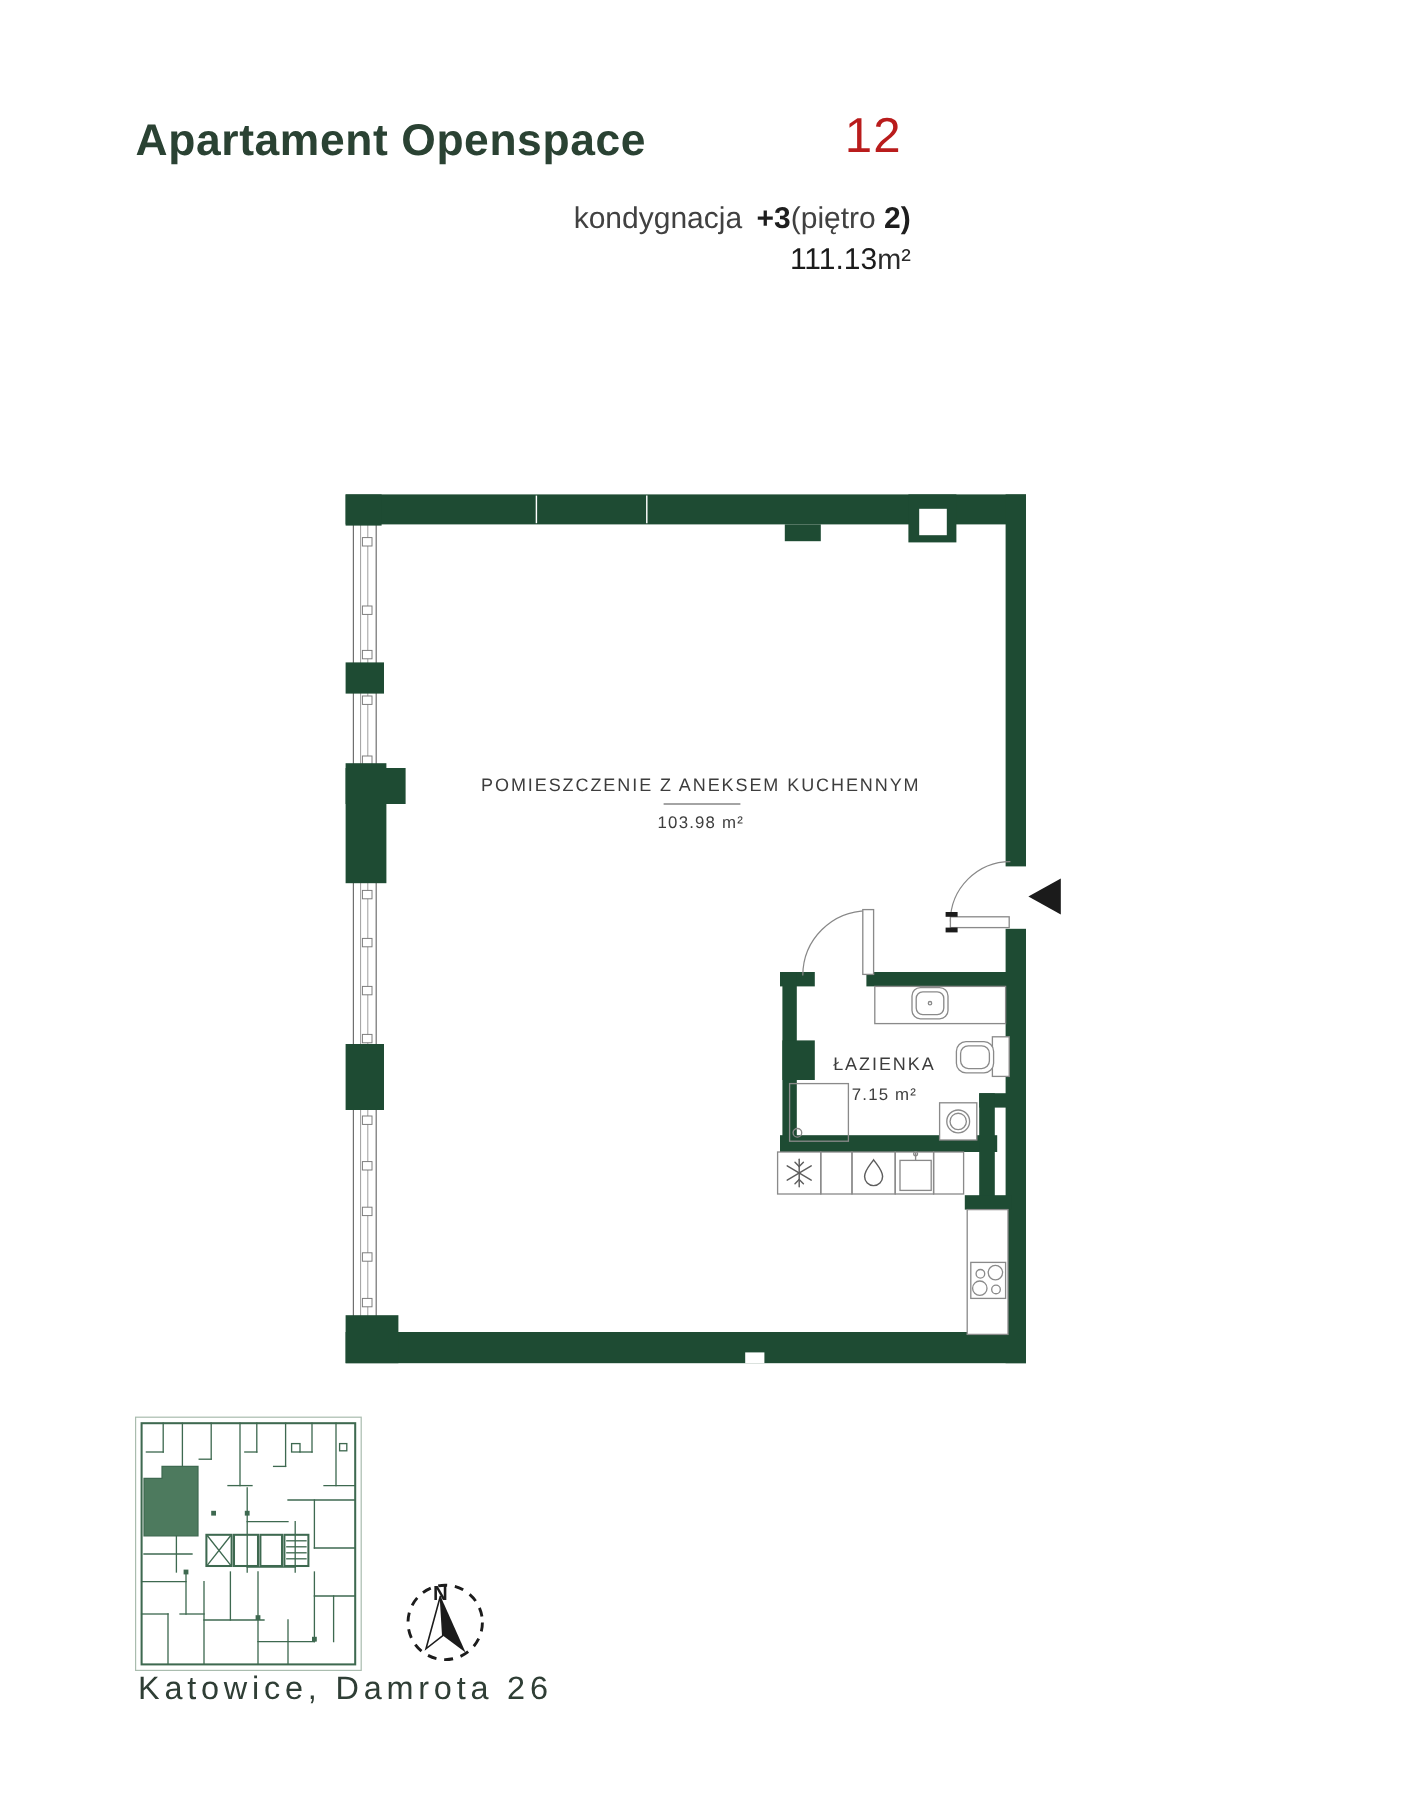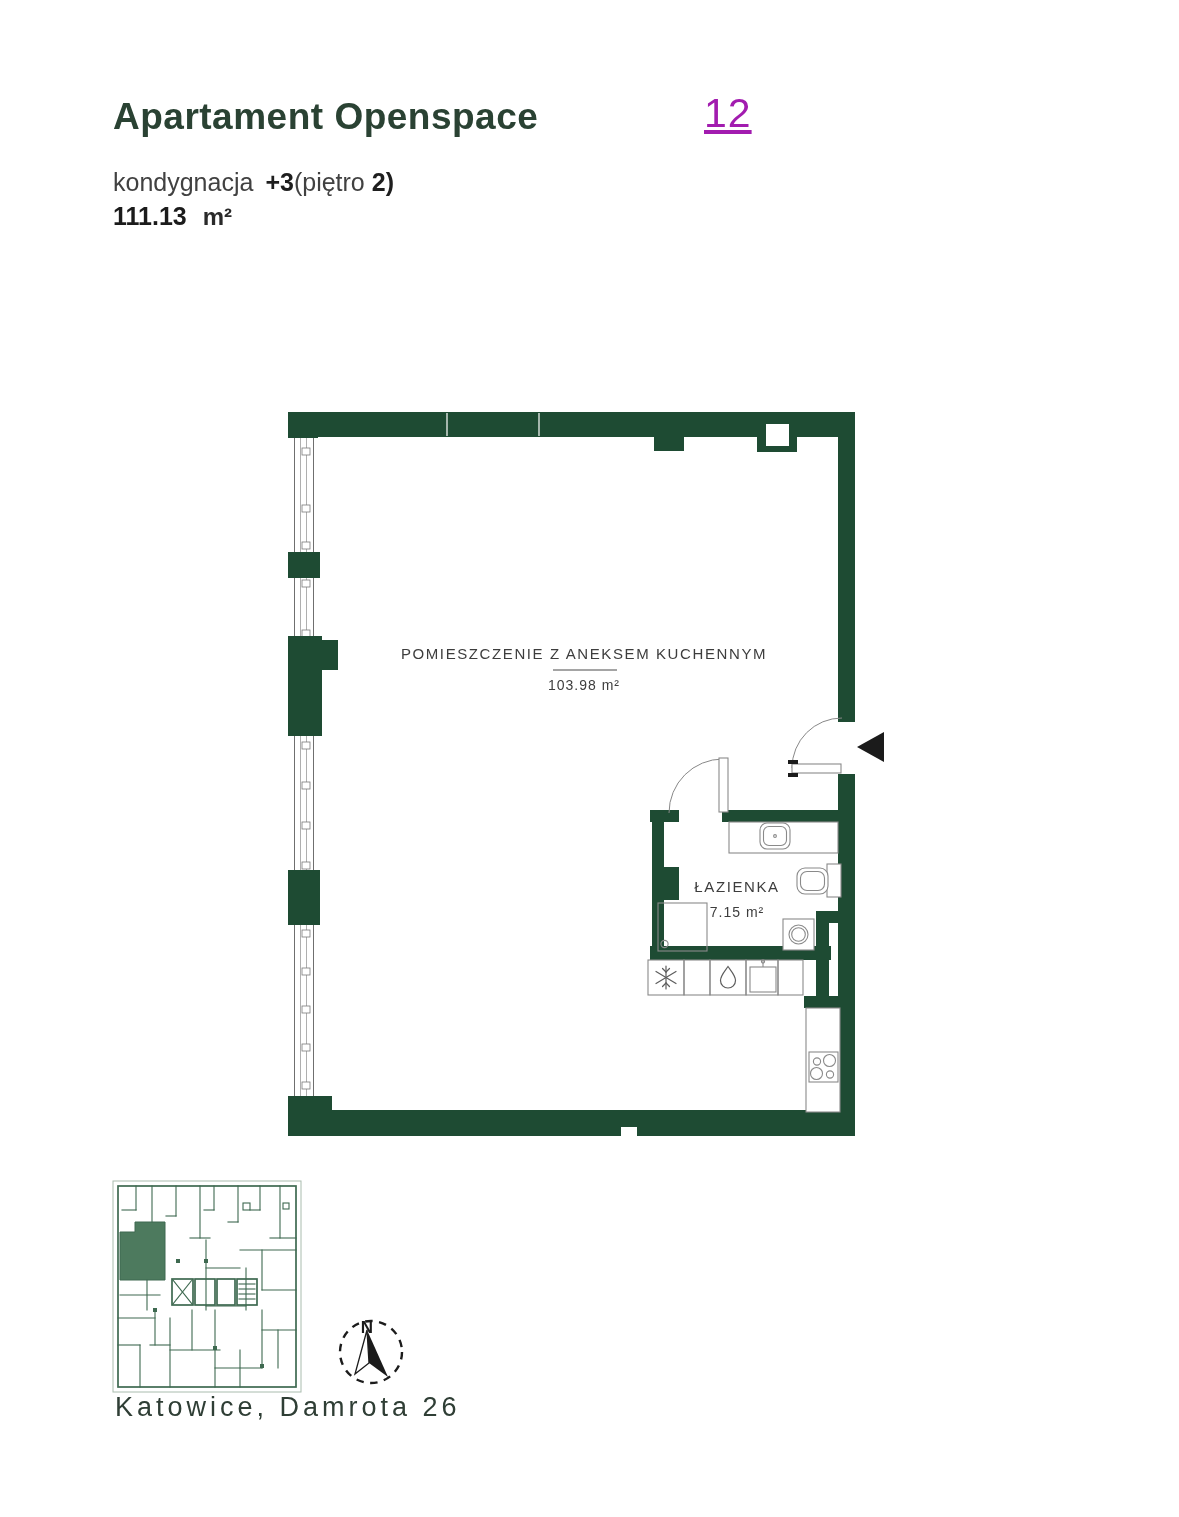--- a/index.html
+++ b/index.html
@@ -6,31 +6,31 @@
   #page{
     position:relative;width:1179px;height:1517px;background:#ffffff;
     font-family:"Liberation Sans",sans-serif;overflow:hidden;
   }
   .title{
     position:absolute;left:113px;top:96px;font-size:37px;font-weight:700;
     letter-spacing:0.5px;color:#2A4233;white-space:nowrap;
   }
   .unit-number{
     position:absolute;left:704px;top:90px;font-size:41px;font-weight:300;
-    color:#a21caf;letter-spacing:1px;text-decoration:underline;
+    color:#b91c1c;letter-spacing:1px;
   }
   .info{
     position:absolute;left:113px;top:168px;width:646px;
     font-size:25px;color:#414141;
   }
-  .info-row{display:flex;justify-content:flex-start;align-items:baseline;height:34px;}
+  .info-row{display:flex;justify-content:flex-end;align-items:baseline;height:34px;}
   .info-row b,.info-row strong{font-weight:700;color:#1e1e1e;}
   .gap-s{margin-left:12px;}
-  .unit{margin-left:16px;font-size:24px;color:#2a2a2a;font-weight:700;}
-  .val-strong{font-weight:700;color:#1b1b1b;}
+  .unit{margin-left:0;font-size:24px;color:#2a2a2a;font-weight:400;}
+  .val-strong{font-weight:400;color:#1b1b1b;}
   .footer{
     position:absolute;left:115px;top:1392px;font-size:27px;font-weight:500;
     letter-spacing:4px;color:#2F3E35;white-space:nowrap;
   }
   .plan-svg{position:absolute;left:0;top:0;width:1179px;height:1517px;}
 
   
   .wall{fill:#1E4B33;stroke:none;}
   .whitecut{fill:#ffffff;stroke:none;}
   .seam{stroke:#ffffff;stroke-width:1.2;}

